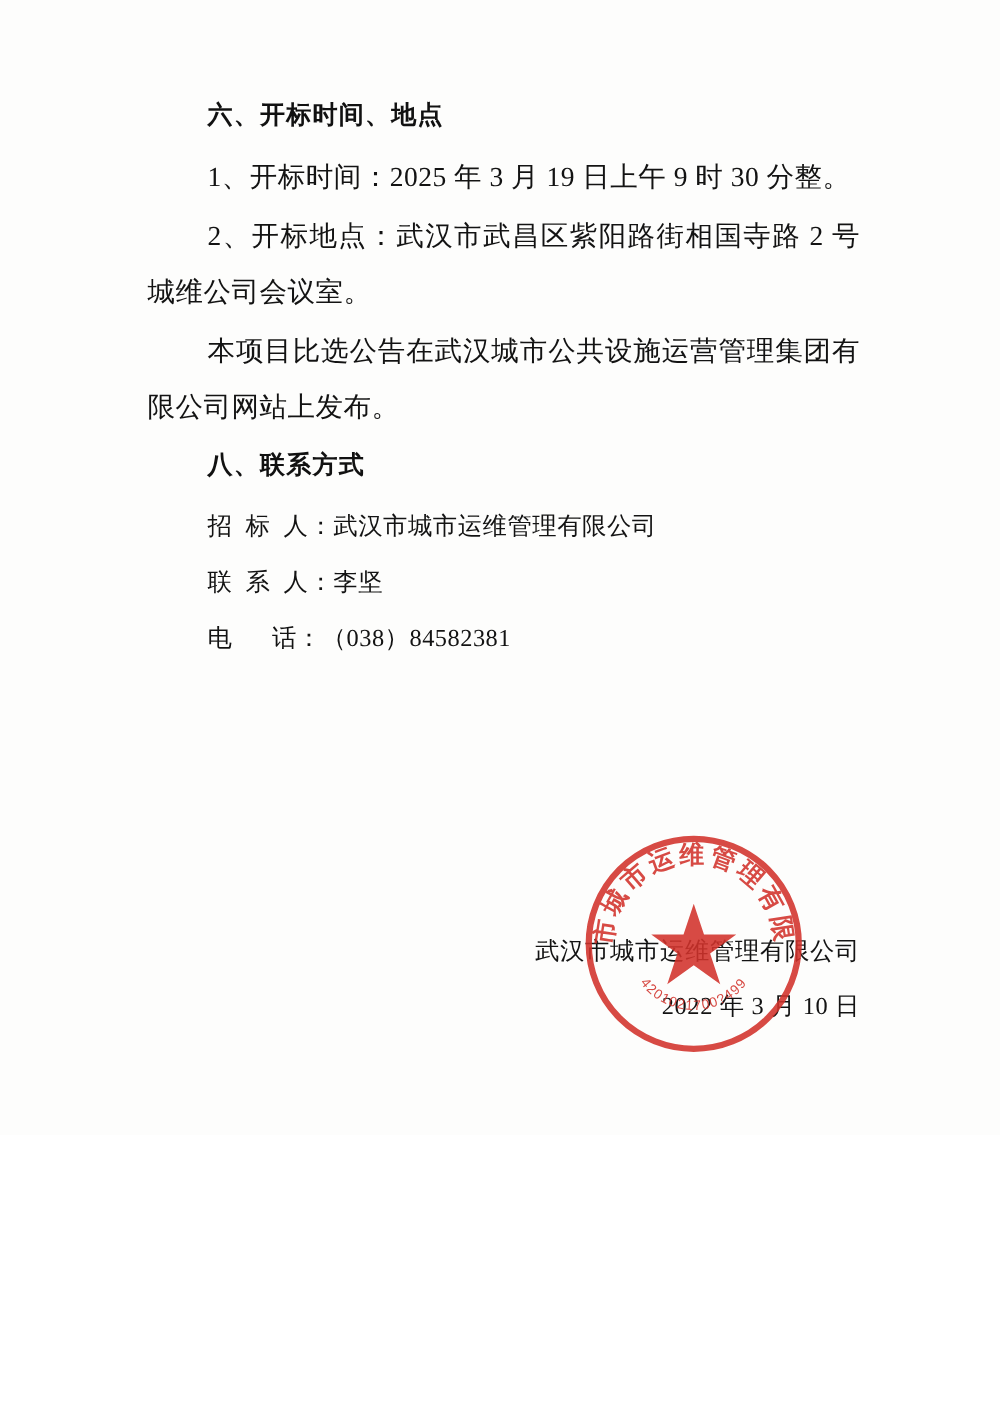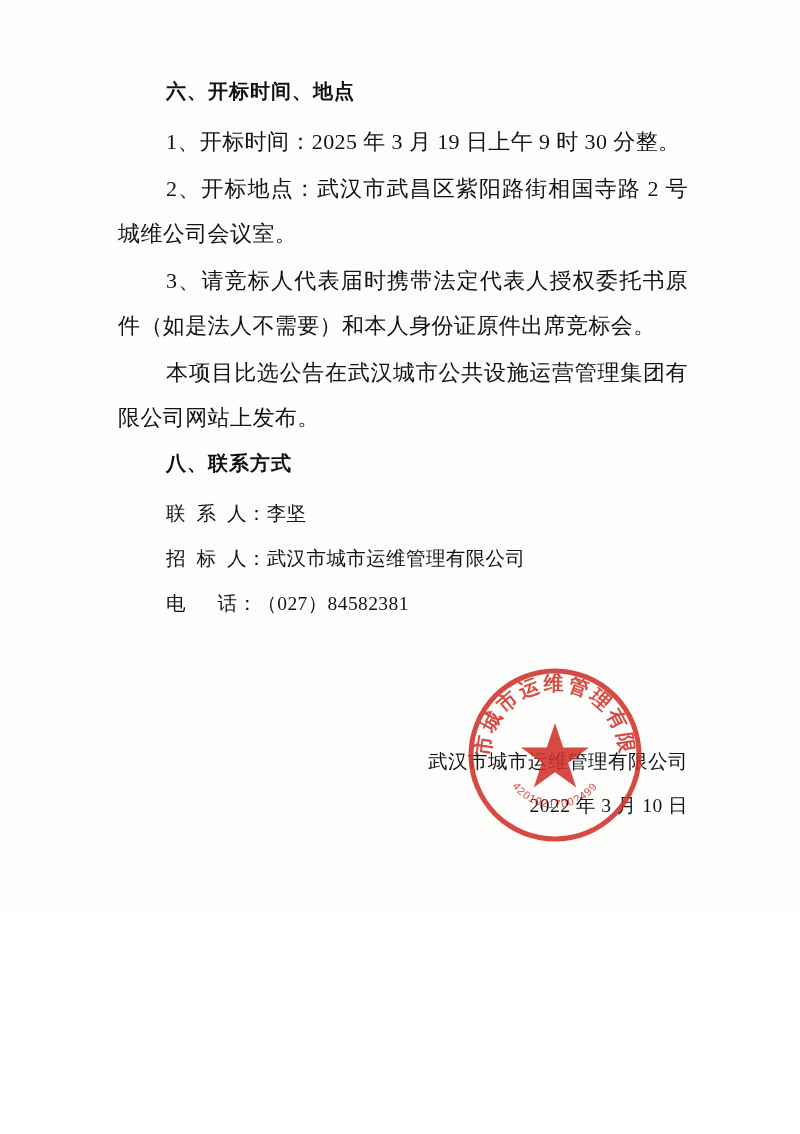--- a/index.html
+++ b/index.html
@@ -88,28 +88,27 @@
 </head>
 <body>
 
 <div class="page">
 
   <div class="content">
 
     <h2 class="h-section">六、开标时间、地点</h2>
     <p class="para indent">1、开标时间：2025 年 3 月 19 日上午 9 时 30 分整。</p>
     <p class="para indent">2、开标地点：武汉市武昌区紫阳路街相国寺路 2 号城维公司会议室。</p>
-    <p class="para indent">3、请竞标人代表届时携带法定代表人授权委托书原件（如是法人不需要）和本人身份证原件出席竞标会。</p>
 
     <p class="para indent">本项目比选公告在武汉城市公共设施运营管理集团有限公司网站上发布。</p>
 
     <h2 class="h-section tight">八、联系方式</h2>
+    <p class="contact-line">招  标  人：武汉市城市运维管理有限公司</p>
     <p class="contact-line">联  系  人：李坚</p>
-    <p class="contact-line">招  标  人：武汉市城市运维管理有限公司</p>
-    <p class="contact-line">电      话：（027）84582381</p>
+    <p class="contact-line">电      话：（038）84582381</p>
 
   </div>
 
   <div class="sign-block">
     <div class="sign-line">武汉市城市运维管理有限公司</div>
     <div class="sign-line">2022 年 3 月 10 日</div>
   </div>
 
   <div class="seal">
     <svg width="178" height="178" viewBox="0 0 178 178" xmlns="http://www.w3.org/2000/svg">

